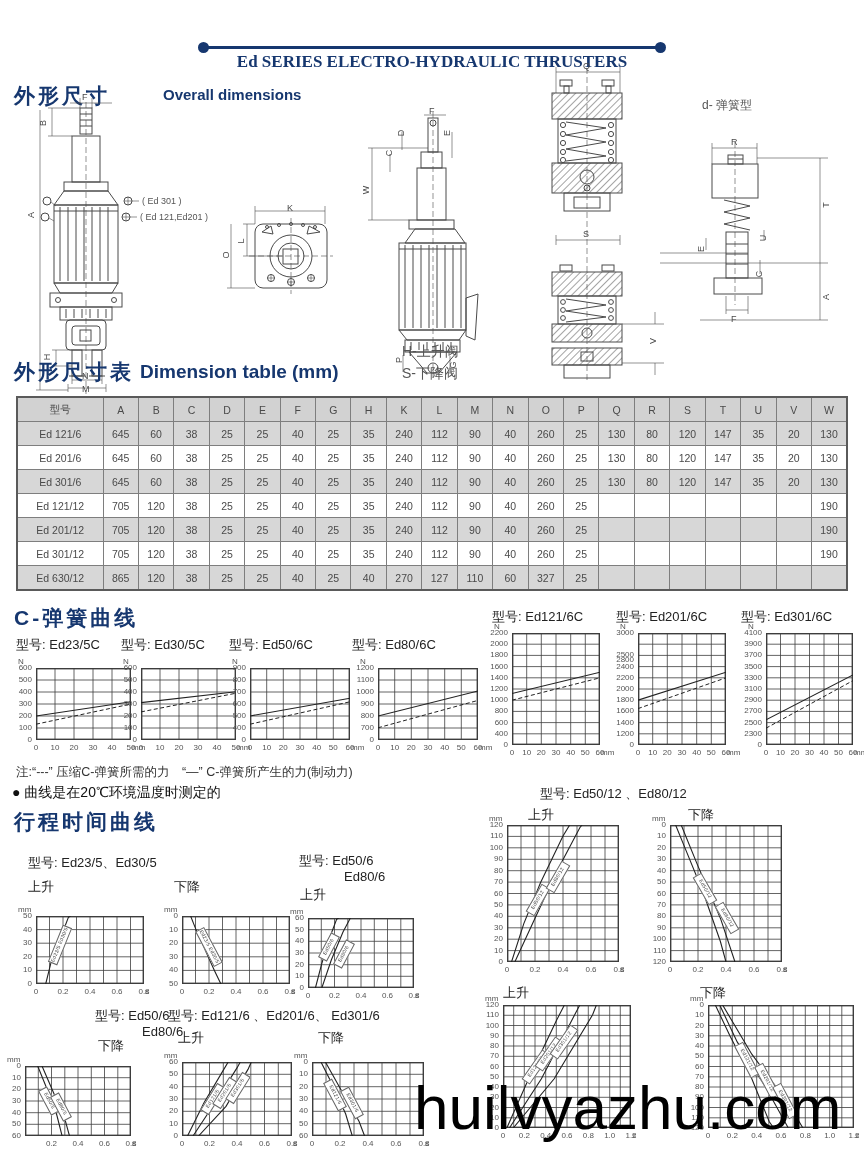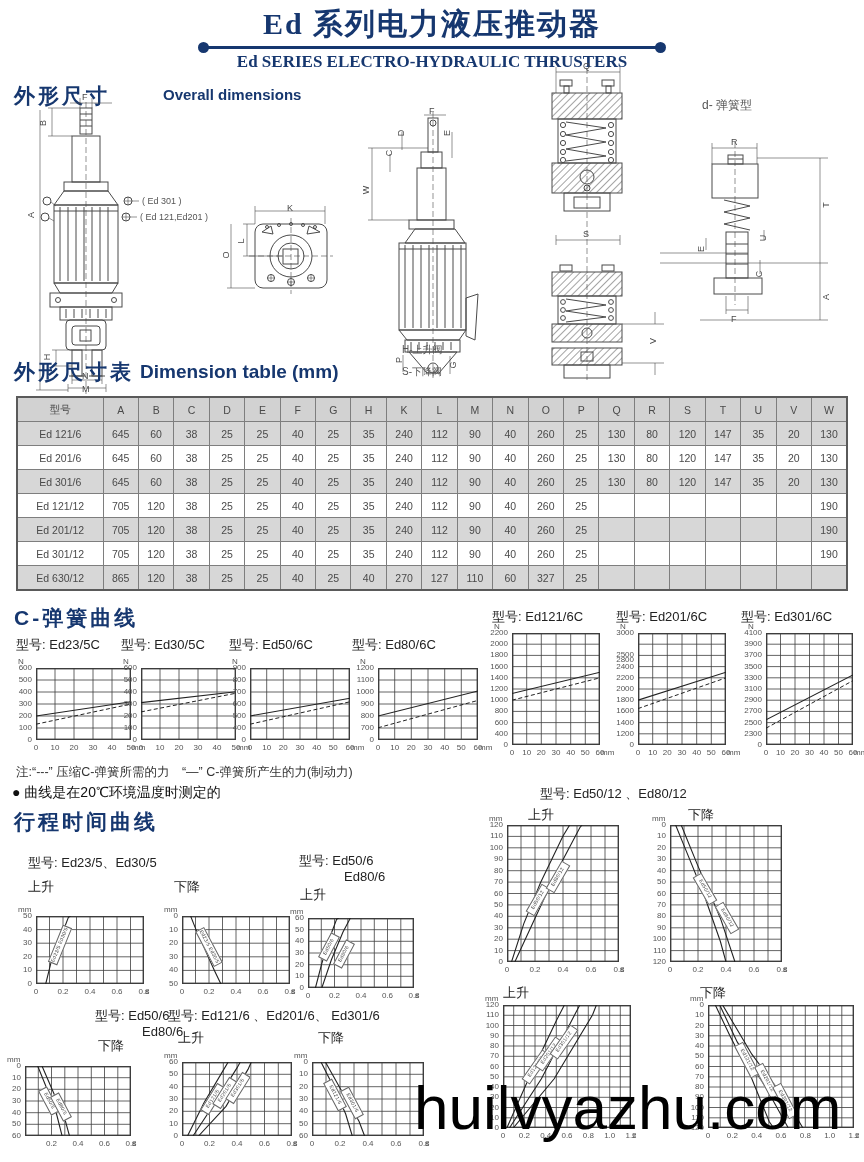--- a/index.html
+++ b/index.html
@@ -21,21 +21,21 @@
   
   #drawings{position:absolute;left:0;top:60px}
   #drawings line,#drawings rect,#drawings circle,#drawings polygon,#drawings polyline,#drawings path
       {stroke:#4a4a4a;stroke-width:1;fill:none}
   #drawings .hatch{fill:url(#hp)}
   #drawings .cl{stroke-dasharray:6,3;stroke-width:.6}
   #drawings .thin{stroke-width:.6}
   .dim{position:absolute;font-size:9px;color:#4a4a4a;white-space:nowrap}
   .rot{transform:rotate(-90deg)}
   .callout{position:absolute;font-size:9px;color:#555;white-space:nowrap}
-  .valve{position:absolute;font-size:10px;color:#555;white-space:nowrap}
+  .valve{position:absolute;font-size:14px;color:#555;white-space:nowrap}
   
   #dimtbl{position:absolute;left:16px;top:396px;width:832px;border-collapse:collapse;
           table-layout:fixed;font-size:10.5px;color:#4a4a4a;border:2px solid #5a5a5a}
   #dimtbl th,#dimtbl td{border:1px solid #7e7e7e;height:23px;text-align:center;padding:0;font-weight:normal}
   #dimtbl th{background:#d2d2d2}
   #dimtbl tr.g td{background:#d7d7d7}
   
   .chart{position:absolute}
   .chart svg{position:absolute;top:0}
   .cy{position:absolute;left:0;text-align:right;font-size:8px;color:#555;line-height:8px}
@@ -51,21 +51,20 @@
   .sub{position:absolute;font-size:13px;color:#222;white-space:nowrap}
   .note1{position:absolute;font-size:12.5px;color:#333;white-space:nowrap}
   .note2{position:absolute;font-size:14px;color:#111;white-space:nowrap}
   .wm{position:absolute;left:414px;top:1072px;font-size:62px;color:#000;white-space:nowrap;z-index:9}
 </style>
 </head>
 <body>
 
 <div class="page">
 
-  <div class="title-cn">Ed 系列电力液压推动器</div>
   <div class="tline">
       <i class="dot dl"></i>
       <i class="dot dr"></i>
     </div>
   <div class="title-en">Ed SERIES ELECTRO-HYDRAULIC THRUSTERS</div>
 
   <span class="h-cn" style="left:14px;top:82px">外形尺寸</span>
   <span class="h-en" style="left:163px;top:86px;font-size:15px">Overall dimensions</span>
   <span class="small-note" style="left:702px;top:97px">d-  弹簧型</span>
 

